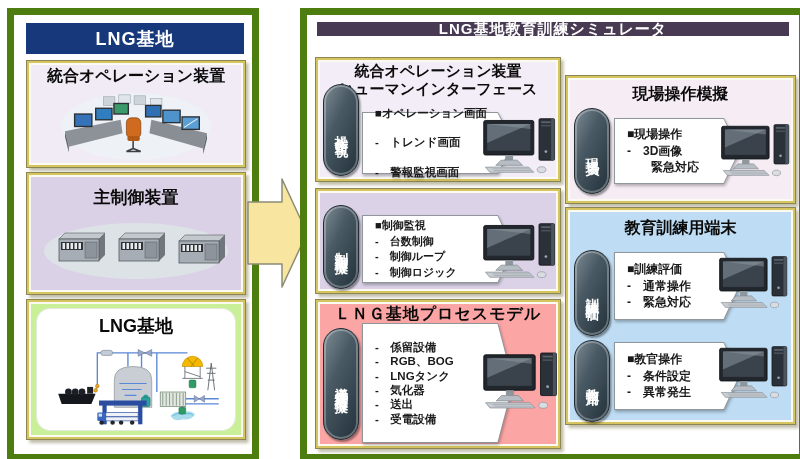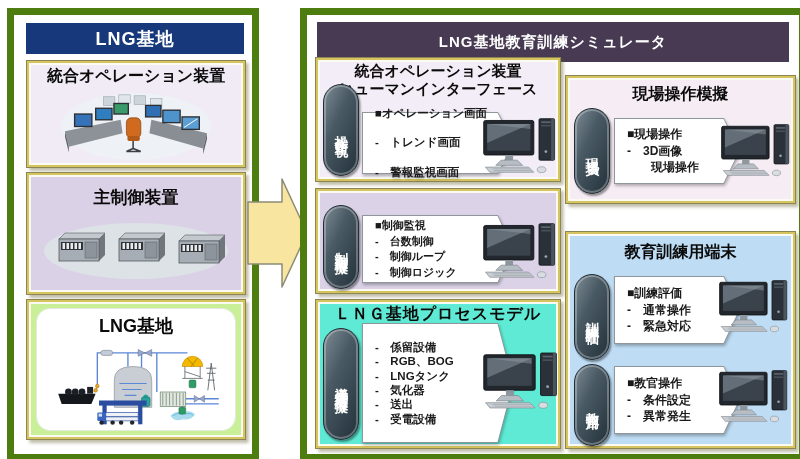--- a/index.html
+++ b/index.html
@@ -247,21 +247,21 @@
           </svg>
       </div>
     </div>
   </div>
 
   <svg style="position:absolute;left:247px;top:177px;width:62px;height:112px;" viewBox="0 0 62 112">
     <polygon points="1,25 35,25 35,2 60,56 35,110 35,87 1,87" fill="#F8E6A0" stroke="#8C8C74" stroke-width="1.5" stroke-linejoin="round"></polygon>
   </svg>
 
   <div class="panel" style="left:300px;top:8px;width:492px;height:439px;">
-    <div class="hdr" style="left:10px;top:7px;width:472px;height:40px;background:#473A52;font-size:15px;">LNG基地教育訓練シミュレータ</div>
+    <div class="hdr" style="left:10px;top:7px;width:472px;height:14px;background:#473A52;font-size:15px;">LNG基地教育訓練シミュレータ</div>
 
     <div class="gbox" style="left:8px;top:42px;width:244px;height:123px;background:#F2EDF6;">
       <div class="boxtitle" style="top:4px;font-size:15px;">統合オペレーション装置</div>
       <div class="boxtitle" style="top:22px;font-size:15px;">ヒューマンインターフェース</div>
       <div class="pill" style="left:7px;top:26px;width:34px;height:90px;">
         <span>操作監視</span>
         </div>
       <div class="chev" style="left:46px;top:54px;width:152px;height:62px;">
         <div class="c-outer"></div>
           <div class="c-inner"></div>
@@ -288,21 +288,21 @@
           <div>-　台数制御</div>
           <div>-　制御ループ</div>
           <div>-　制御ロジック</div>
         </div>
       </div>
       <svg class="pc" style="left:166px;top:32px;width:76px;height:59px;" viewBox="0 0 88 66">
           <use href="#sym-pc"></use>
         </svg>
     </div>
 
-    <div class="gbox" style="left:8px;top:284px;width:244px;height:148px;background:#5eead4;">
+    <div class="gbox" style="left:8px;top:284px;width:244px;height:148px;background:#fca5a5;">
       <div class="boxtitle" style="top:4px;font-size:16px;letter-spacing:1px;">ＬＮＧ基地プロセスモデル</div>
       <div class="pill" style="left:7px;top:28px;width:34px;height:110px;">
         <span>導管網模擬</span>
         </div>
       <div class="chev" style="left:46px;top:23px;width:152px;height:120px;">
         <div class="c-outer"></div>
           <div class="c-inner"></div>
         <div class="c-text fs-c">
           <div>-　係留設備</div>
           <div>-　RGB、BOG</div>
@@ -321,29 +321,29 @@
       <div class="boxtitle" style="top:8px;font-size:16px;">現場操作模擬</div>
       <div class="pill" style="left:8px;top:32px;width:34px;height:84px;">
         <span>現場員</span>
         </div>
       <div class="chev" style="left:48px;top:42px;width:126px;height:66px;">
         <div class="c-outer"></div>
           <div class="c-inner"></div>
         <div class="c-text fs-d">
           <div>■現場操作</div>
           <div>-　3D画像</div>
-          <div>　　現場操作</div>
+          <div>　　緊急対応</div>
         </div>
       </div>
       <svg class="pc" style="left:154px;top:46px;width:72px;height:56px;" viewBox="0 0 88 66">
           <use href="#sym-pc"></use>
         </svg>
     </div>
 
-    <div class="gbox" style="left:258px;top:216px;width:229px;height:216px;background:#BEDCF3;">
+    <div class="gbox" style="left:258px;top:192px;width:229px;height:216px;background:#BEDCF3;">
       <div class="boxtitle" style="top:10px;font-size:16px;">教育訓練用端末</div>
 
       <div class="pill" style="left:8px;top:42px;width:34px;height:84px;">
         <span>訓練評価</span>
         </div>
       <div class="chev" style="left:48px;top:44px;width:126px;height:68px;">
         <div class="c-outer"></div>
           <div class="c-inner"></div>
         <div class="c-text fs-d">
           <div>■訓練評価</div>

